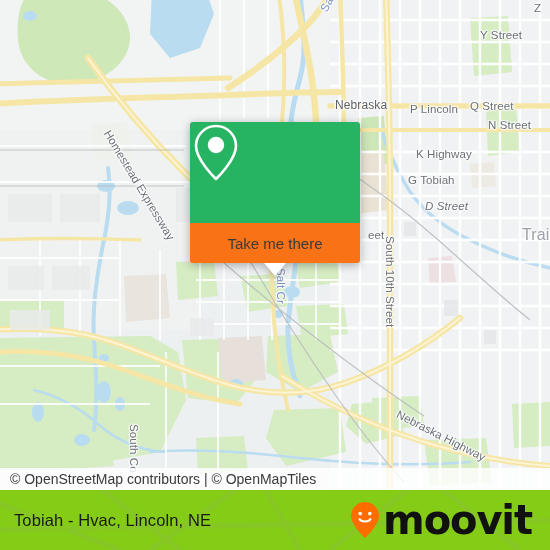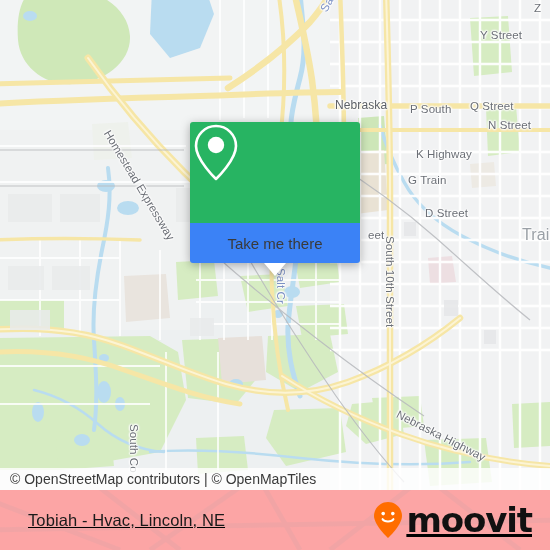--- a/index.html
+++ b/index.html
@@ -40,21 +40,21 @@
     left: 190px; top: 122px;
     width: 170px;
     filter: drop-shadow(0 2px 5px rgba(0,0,0,.30));
   }
   #popup-green {
     height: 101px;
     border-radius: 3px 3px 0 0;
     display: flex; align-items: center; justify-content: center;
   }
   #popup-white {
-    background: #3b82f6;
+    background: #f97316;
     border-radius: 0 0 3px 3px;
     height: 40px;
     display: flex; align-items: center; justify-content: center;
   }
   #popup-label {
     font-size: 15px;
     color: #3a3a3a;
     font-family: "Liberation Sans", sans-serif;
   }
   #popup-tail {
@@ -78,40 +78,39 @@
     font-size: 14px;
     color: #3a3a3a;
     font-family: "Liberation Sans", sans-serif;
   }
 
   
   #footer {
     position: absolute;
     left: 0; top: 490px;
     width: 550px; height: 60px;
-    background: #fca5a5;
+    background: #84cc16;
     display: flex; align-items: center; justify-content: space-between;
-    padding: 0 18px 0 28px;
+    padding: 0 18px 0 14px;
     overflow: hidden;
-    text-decoration: underline;
   }
   #footer-ghost {
     position: absolute; left: 0; top: 0; width: 550px; height: 60px;
     opacity: .10; pointer-events: none;
   }
   #footer-title {
     position: relative;
     font-size: 16.5px;
     color: #1a1a1a;
     letter-spacing: .1px;
     z-index: 2;
   }
   #brand { position: relative; display: flex; align-items: center; gap: 3px; z-index: 2; }
   #brand-text {
-    font-size: 34px;
+    font-size: 40px;
     font-weight: bold;
     color: #111111;
     letter-spacing: -1.1px;
     line-height: 1;
     font-family: "DejaVu Sans", sans-serif;
   }
 </style>
 </head>
 <body>
 
@@ -303,25 +302,25 @@
         </g>
 
       </g>
     </svg>
 
     <div id="labels">
         <div class="maplabel water" style="left: 318px; top: 8px; transform-origin: left top; transform: rotate(-62deg);">Salt Creek</div>
         <div class="maplabel place" style="left: 335px; top: 98px;">Nebraska</div>
         <div class="maplabel" style="left: 480px; top: 29px;">Y Street</div>
         <div class="maplabel" style="left: 470px; top: 100px; text-align: right;">Q Street</div>
-        <div class="maplabel" style="left: 410px; top: 103px;">P South</div>
+        <div class="maplabel" style="left: 410px; top: 103px;">P Lincoln</div>
         <div class="maplabel" style="left: 466px; top: 119px; margin-left: 22px;">N Street</div>
         <div class="maplabel" style="left: 416px; top: 148px;">K Highway</div>
-        <div class="maplabel" style="left: 408px; top: 174px;">G Train</div>
-        <div class="maplabel" style="left: 425px; top: 207px;">D Street</div>
+        <div class="maplabel" style="left: 408px; top: 174px;">G Tobiah</div>
+        <div class="maplabel" style="left: 425px; top: 200px; font-style: italic;">D Street</div>
         <div class="maplabel faint" style="left: 522px; top: 226px;">Train</div>
         <div class="maplabel" style="left: 534px; top: 2px;">Z</div>
         <div class="maplabel" style="left: 368px; top: 229px;">eet</div>
         <div class="maplabel" style="left: 112px; top: 128px; transform-origin: left top; transform: rotate(59deg);">Homestead Expressway</div>
         <div class="maplabel water" style="left: 287px; top: 268px; transform-origin: left top; transform: rotate(90deg);">Salt Cr</div>
         <div class="maplabel" style="left: 396px; top: 236px; transform-origin: left top; transform: rotate(90deg);">South 10th Street</div>
         <div class="maplabel" style="left: 140px; top: 424px; transform-origin: left top; transform: rotate(90deg);">South Co</div>
         <div class="maplabel" style="left: 400px; top: 408px; transform-origin: left top; transform: rotate(27deg);">Nebraska Highway</div>
       </div>
 

